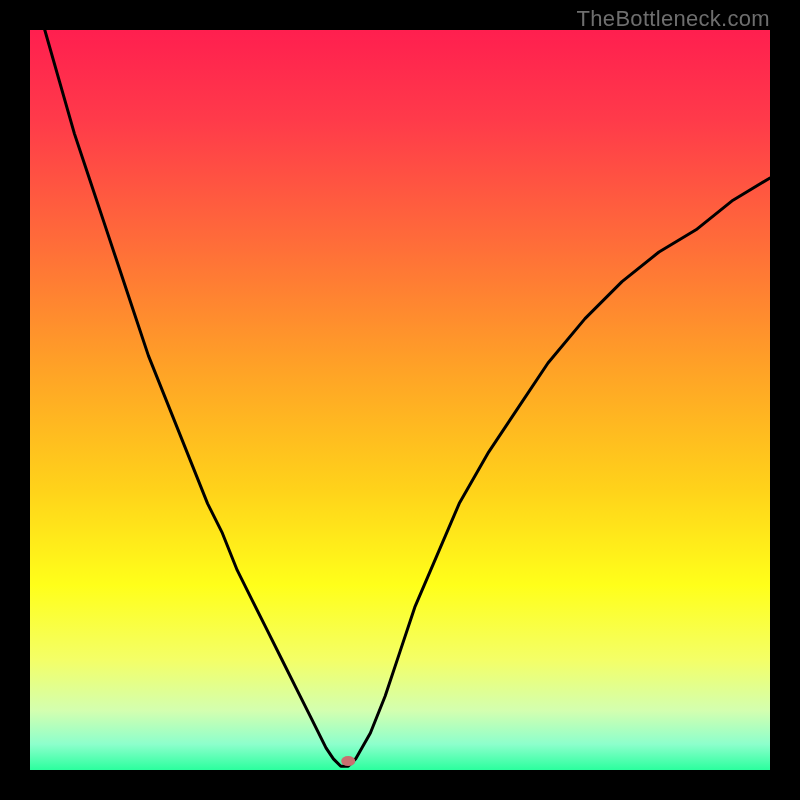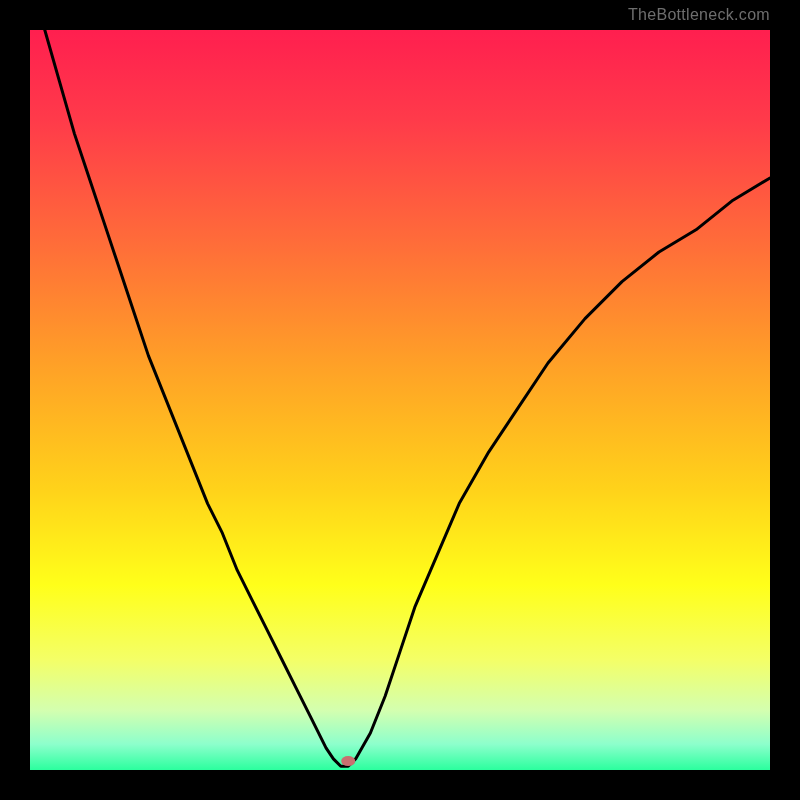--- a/index.html
+++ b/index.html
@@ -23,21 +23,21 @@
     left: 30px;
     top: 30px;
     width: 740px;
     height: 740px;
   }
   .watermark {
     position: absolute;
     top: 6px;
     right: 30px;
     color: #6e6e6e;
-    font-size: 16px;
+    font-size: 22px;
     font-weight: 500;
     letter-spacing: 0.3px;
   }
   svg {
     display: block;
   }
 </style>
 </head>
 <body>
 <div class="frame">

